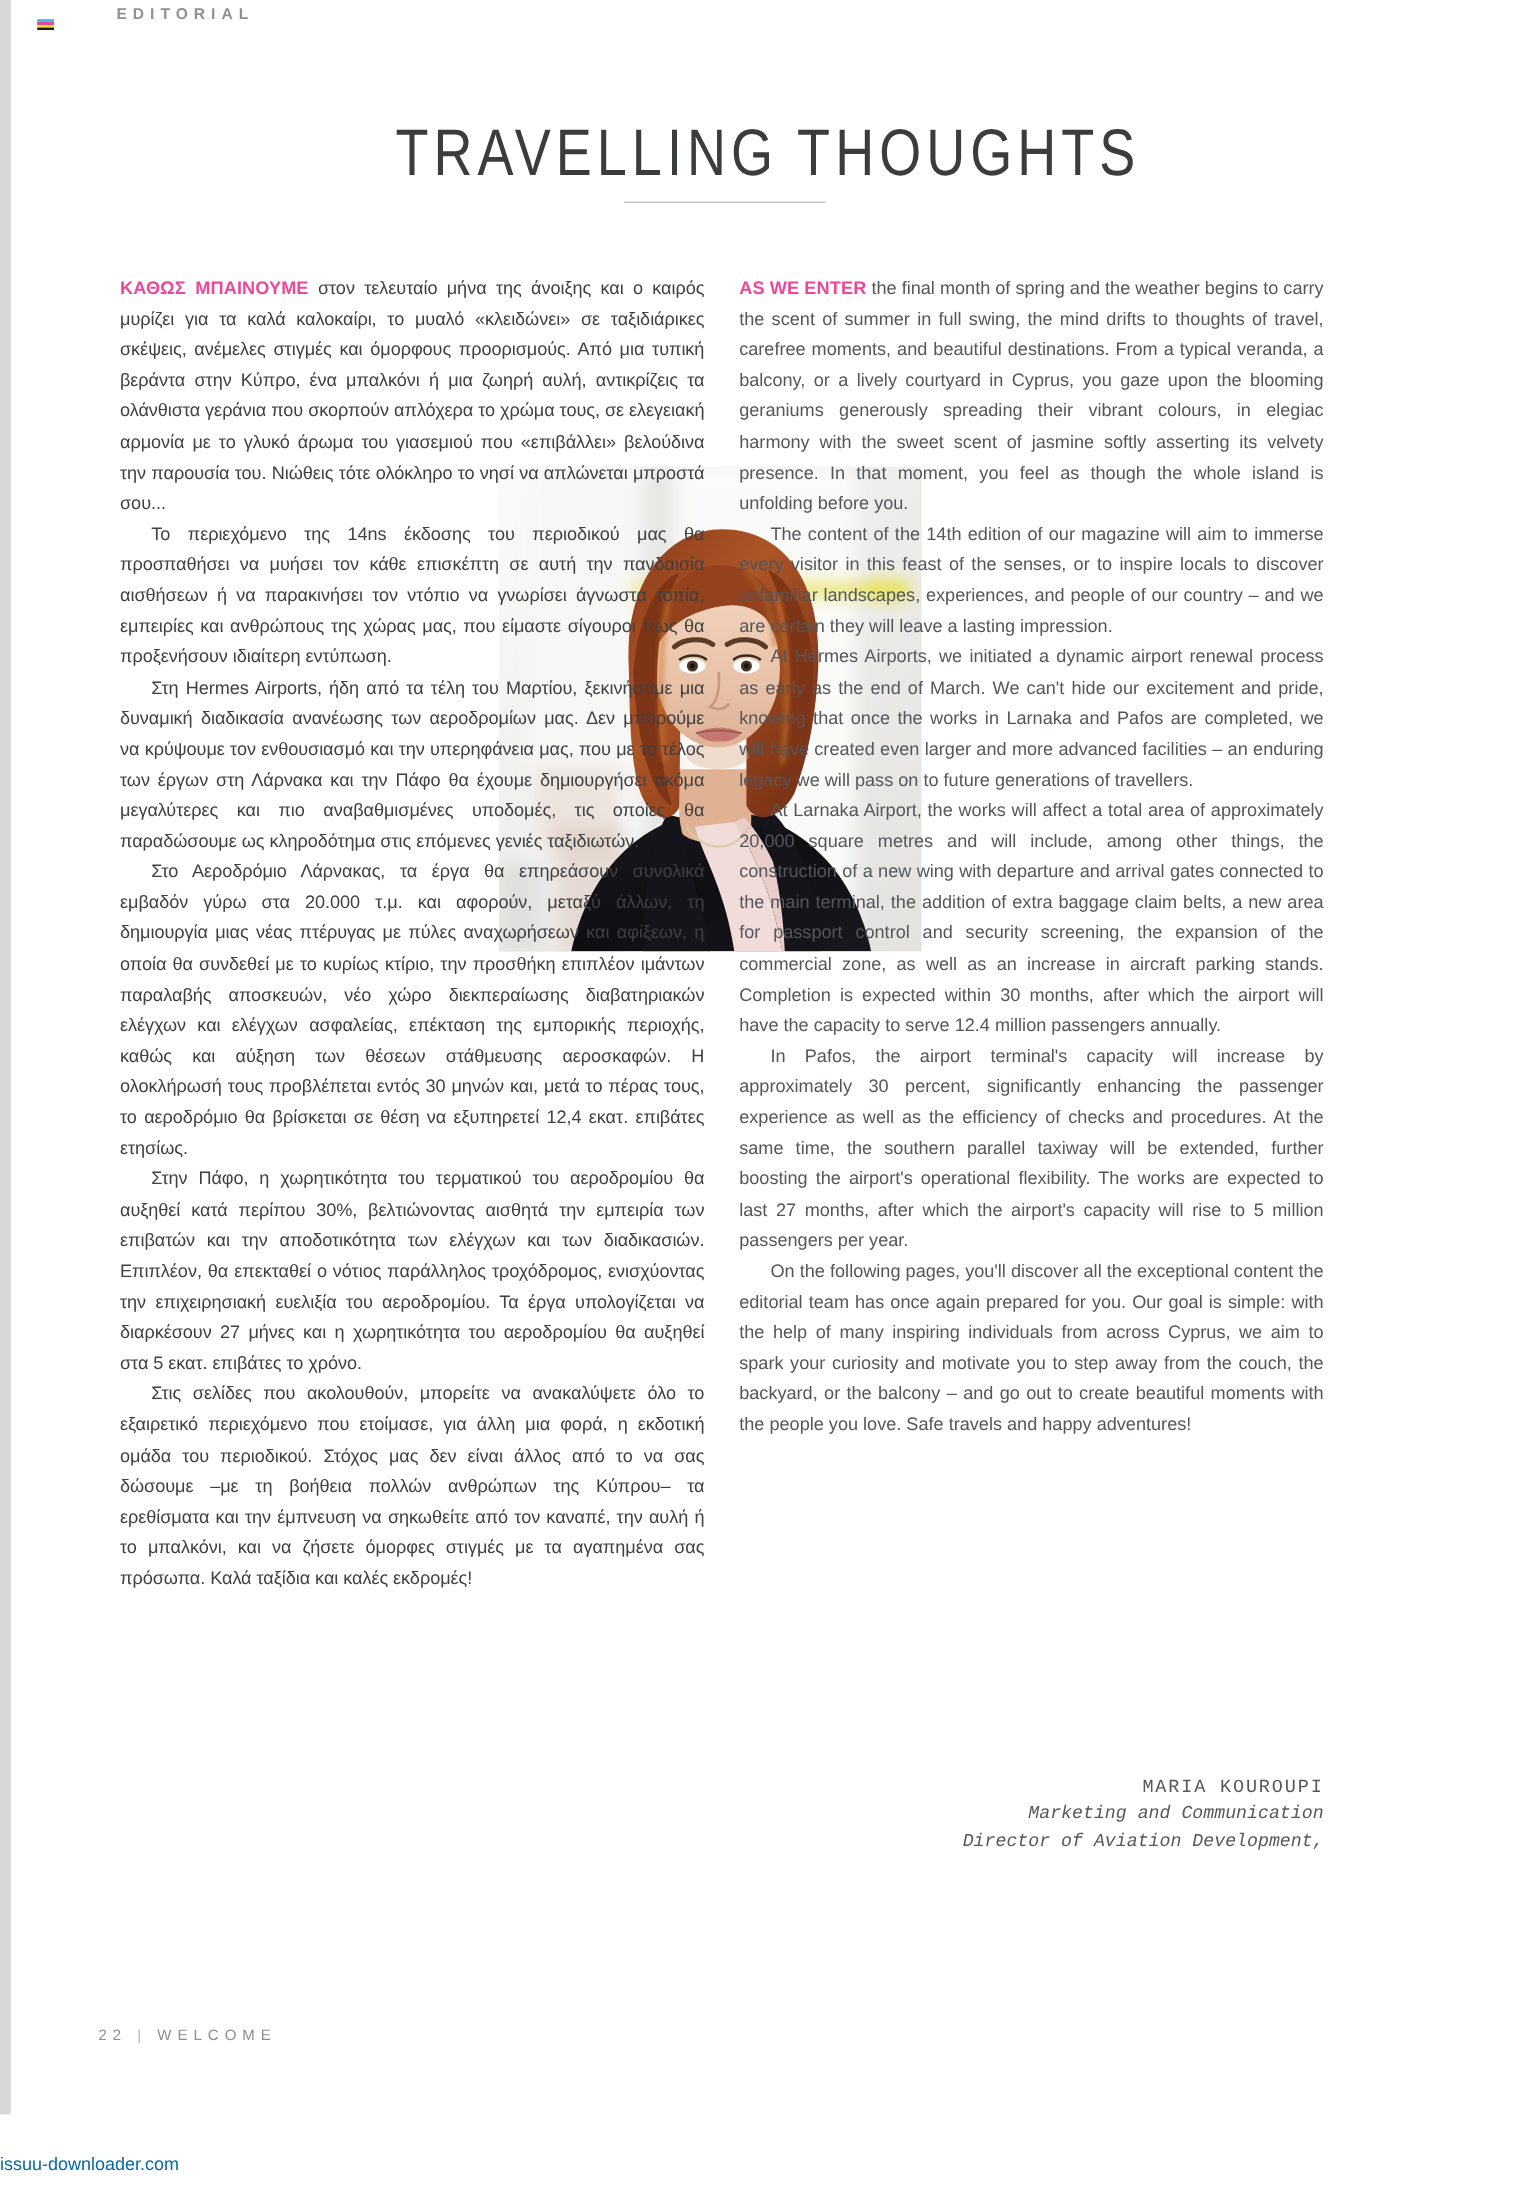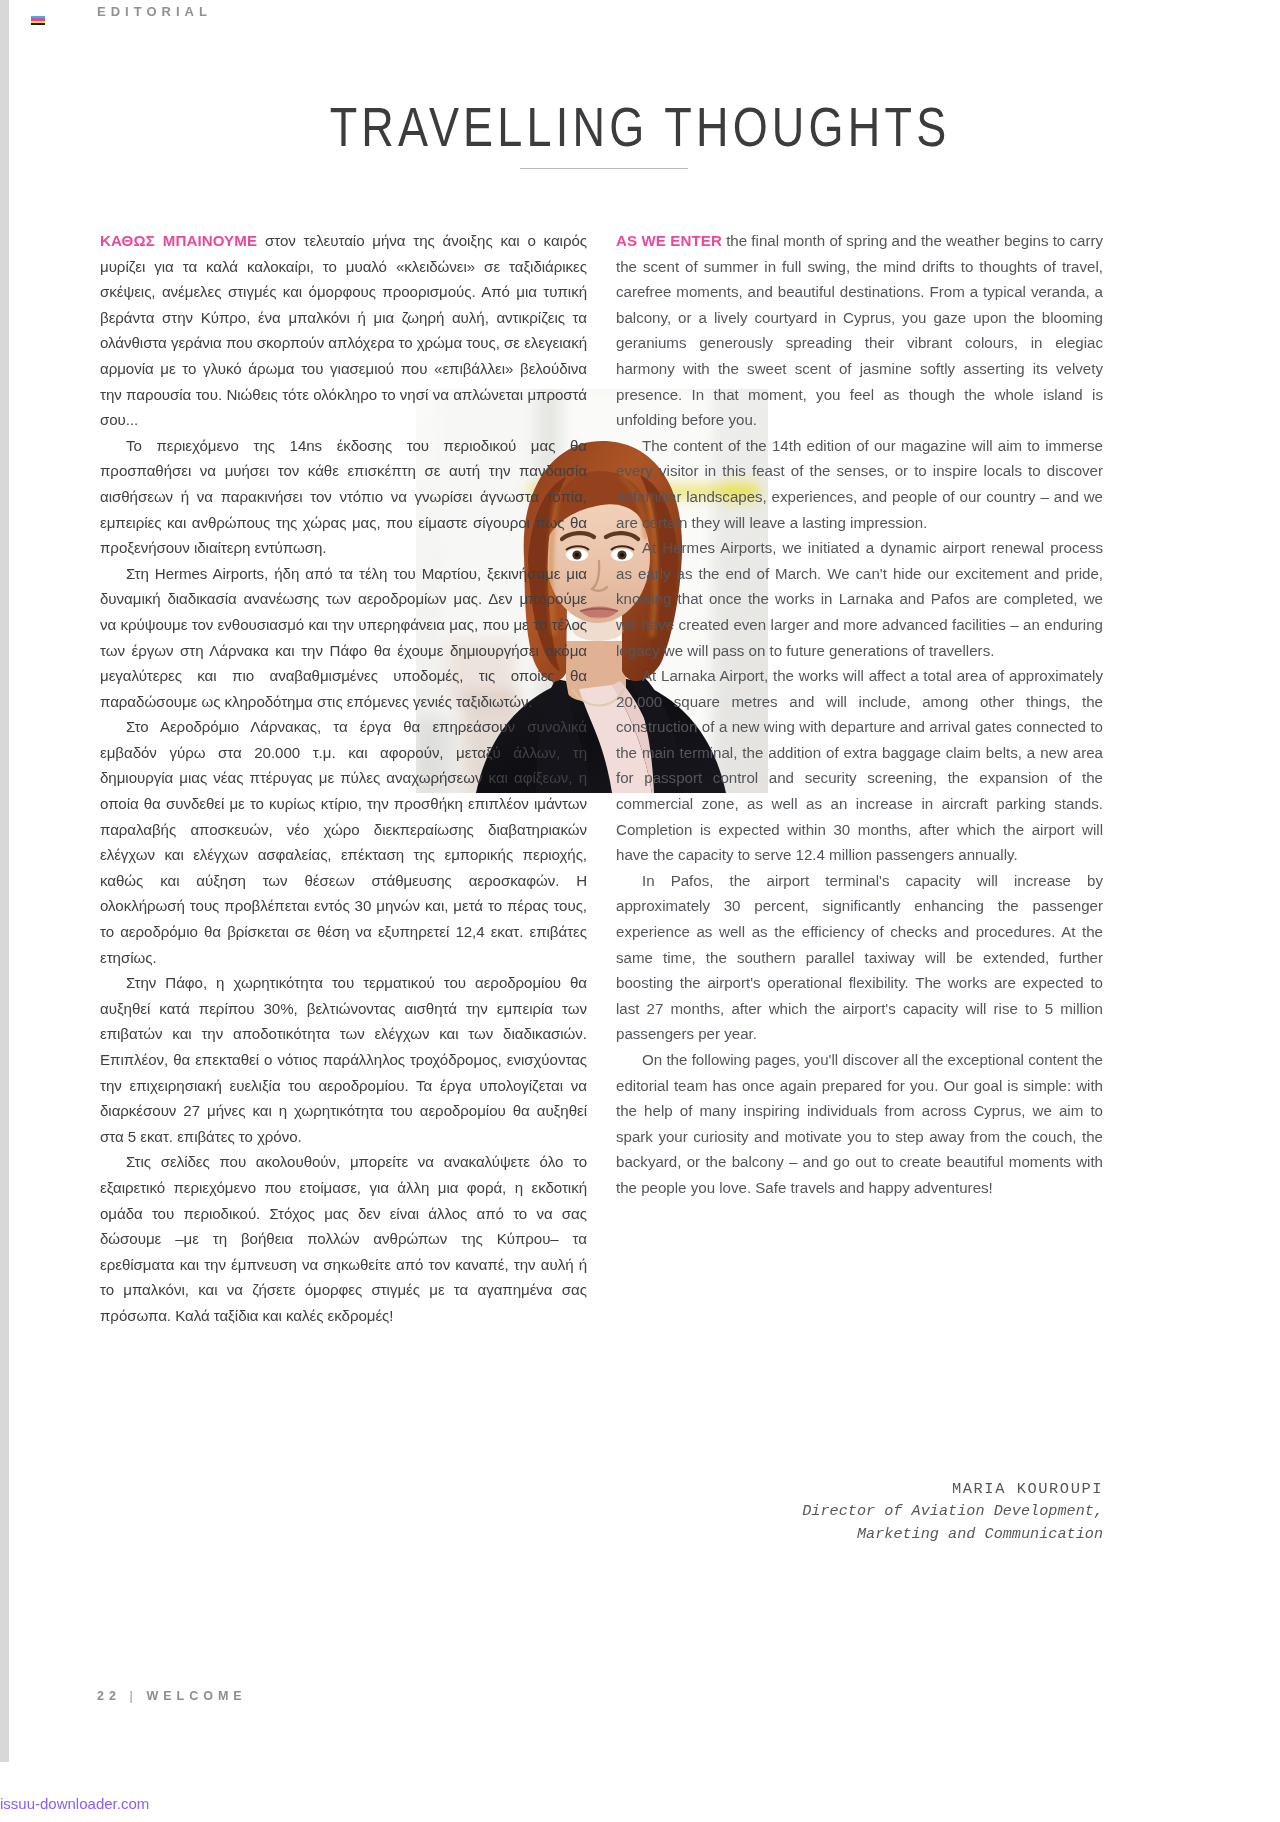--- a/index.html
+++ b/index.html
@@ -135,35 +135,35 @@
   .sig-role {
     font-size: 15.2px;
     font-style: italic;
     line-height: 22.5px;
     color: #56595c;
   }
 
   
   .footer {
     position: absolute;
-    left: 97px;
+    left: 82px;
     top: 1689px;
     font-size: 12.5px;
     letter-spacing: 5.0px;
     color: #8b8e91;
-    font-weight: 700;
+    font-weight: 400;
   }
   .footer .sep { color: #b4b7ba; }
 
   .watermark {
     position: absolute;
     left: 0px;
     top: 1795px;
     font-size: 15px;
-    color: #8b5cf6;
+    color: #0369a1;
     font-family: "Liberation Sans", sans-serif;
   }
 </style>
 </head>
 <body>
 
 <div class="edge-bar"></div>
 
 <div class="reg-mark">
   <i style="background:#3ab5e6"></i>
@@ -286,22 +286,22 @@
     <p>Στη Hermes Airports, ήδη από τα τέλη του Μαρτίου, ξεκινήσαμε μια δυναμική διαδικασία ανανέωσης των αεροδρομίων μας. Δεν μπορούμε να κρύψουμε τον ενθουσιασμό και την υπερηφάνεια μας, που με το τέλος των έργων στη Λάρνακα και την Πάφο θα έχουμε δημιουργήσει ακόμα μεγαλύτερες και πιο αναβαθμισμένες υποδομές, τις οποίες θα παραδώσουμε ως κληροδότημα στις επόμενες γενιές ταξιδιωτών.</p>
     <p>Στο Αεροδρόμιο Λάρνακας, τα έργα θα επηρεάσουν συνολικά εμβαδόν γύρω στα 20.000 τ.μ. και αφορούν, μεταξύ άλλων, τη δημιουργία μιας νέας πτέρυγας με πύλες αναχωρήσεων και αφίξεων, η οποία θα συνδεθεί με το κυρίως κτίριο, την προσθήκη επιπλέον ιμάντων παραλαβής αποσκευών, νέο χώρο διεκπεραίωσης διαβατηριακών ελέγχων και ελέγχων ασφαλείας, επέκταση της εμπορικής περιοχής, καθώς και αύξηση των θέσεων στάθμευσης αεροσκαφών. Η ολοκλήρωσή τους προβλέπεται εντός 30 μηνών και, μετά το πέρας τους, το αεροδρόμιο θα βρίσκεται σε θέση να εξυπηρετεί 12,4 εκατ. επιβάτες ετησίως.</p>
     <p>Στην Πάφο, η χωρητικότητα του τερματικού του αεροδρομίου θα αυξηθεί κατά περίπου 30%, βελτιώνοντας αισθητά την εμπειρία των επιβατών και την αποδοτικότητα των ελέγχων και των διαδικασιών. Επιπλέον, θα επεκταθεί ο νότιος παράλληλος τροχόδρομος, ενισχύοντας την επιχειρησιακή ευελιξία του αεροδρομίου. Τα έργα υπολογίζεται να διαρκέσουν 27 μήνες και η χωρητικότητα του αεροδρομίου θα αυξηθεί στα 5 εκατ. επιβάτες το χρόνο.</p>
     <p>Στις σελίδες που ακολουθούν, μπορείτε να ανακαλύψετε όλο το εξαιρετικό περιεχόμενο που ετοίμασε, για άλλη μια φορά, η εκδοτική ομάδα του περιοδικού. Στόχος μας δεν είναι άλλος από το να σας δώσουμε –με τη βοήθεια πολλών ανθρώπων της Κύπρου– τα ερεθίσματα και την έμπνευση να σηκωθείτε από τον καναπέ, την αυλή ή το μπαλκόνι, και να ζήσετε όμορφες στιγμές με τα αγαπημένα σας πρόσωπα. Καλά ταξίδια και καλές εκδρομές!</p>
   </div>
 
 </div>
 
 <div class="signature">
   <div class="sig-name">MARIA KOUROUPI</div>
+  <div class="sig-role">Marketing and Communication</div>
   <div class="sig-role">Director of Aviation Development,</div>
-  <div class="sig-role">Marketing and Communication</div>
 </div>
 
 <div class="footer">
   <span>22</span>
   <span class="sep">|</span>
   <span>WELCOME</span>
 </div>
 
 <div class="watermark">issuu-downloader.com</div>
 

